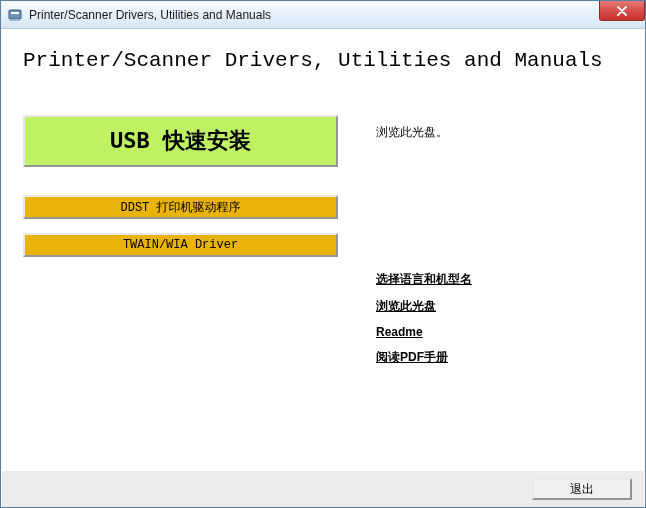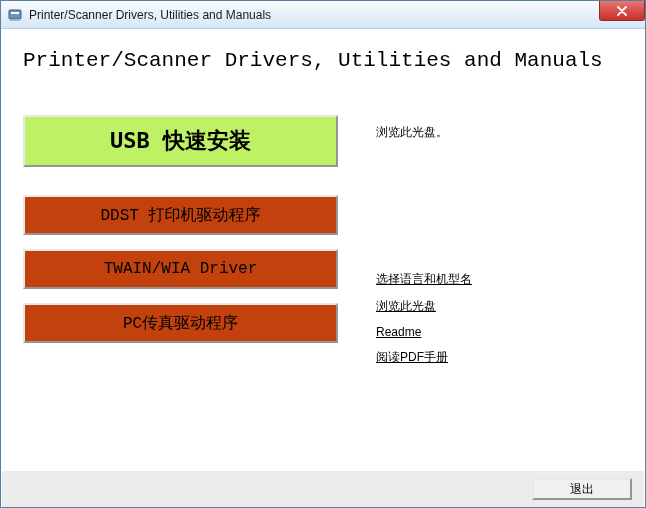--- a/index.html
+++ b/index.html
@@ -94,28 +94,28 @@
     font-family: "SimSun", "MS Mincho", monospace;
     font-size: 22px;
     font-weight: bold;
     color: #000;
     cursor: pointer;
     margin-bottom: 28px;
   }
 
   .small-button {
     width: 315px;
-    height: 40px;
+    height: 24px;
     border: 2px outset #e8e8e8;
-    background: #c2410c;
+    background: #eab308;
     display: flex;
     align-items: center;
     justify-content: center;
     font-family: "SimSun", "MS Mincho", "Courier New", monospace;
-    font-size: 16px;
+    font-size: 12px;
     color: #000;
     cursor: pointer;
     margin-bottom: 14px;
   }
 
   .right-col {
     position: absolute;
     top: 95px;
     left: 375px;
     width: 240px;
@@ -127,20 +127,21 @@
   .right-col .instruction {
     margin-bottom: 130px;
   }
 
   .right-col .link {
     text-decoration: underline;
     cursor: pointer;
     margin-bottom: 10px;
     display: block;
     width: fit-content;
+    font-weight: bold;
   }
 
   .footer {
     position: absolute;
     bottom: 0;
     left: 1px;
     right: 1px;
     height: 36px;
     background: #ececec;
     display: flex;
@@ -185,21 +186,20 @@
   </div>
 
   <div class="content">
 
     <div class="page-title">Printer/Scanner Drivers, Utilities and Manuals</div>
 
     <div class="left-col">
       <div class="big-button">USB 快速安装</div>
       <div class="small-button">DDST 打印机驱动程序</div>
       <div class="small-button">TWAIN/WIA Driver</div>
-      <div class="small-button">PC传真驱动程序</div>
     </div>
 
     <div class="right-col">
       <div class="instruction">浏览此光盘。</div>
       <span class="link">选择语言和机型名</span>
       <span class="link">浏览此光盘</span>
       <span class="link">Readme</span>
       <span class="link">阅读PDF手册</span>
     </div>
 

